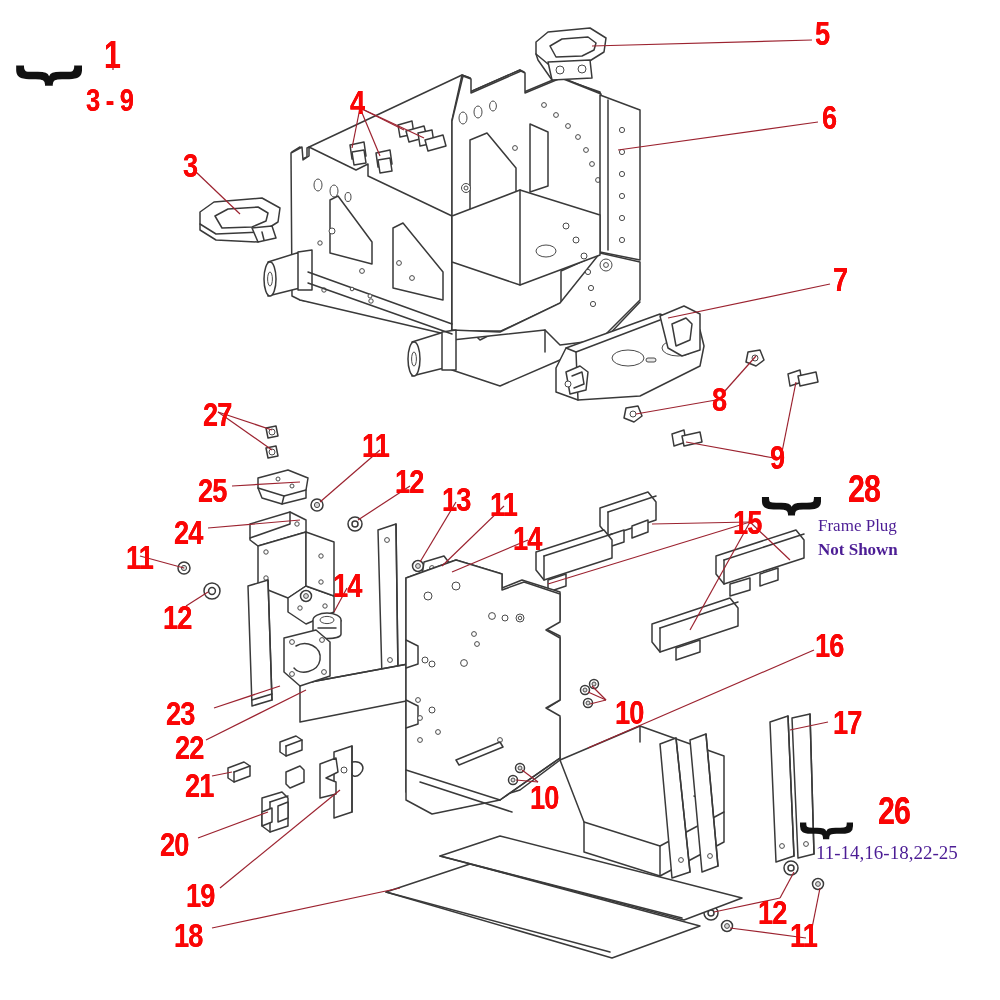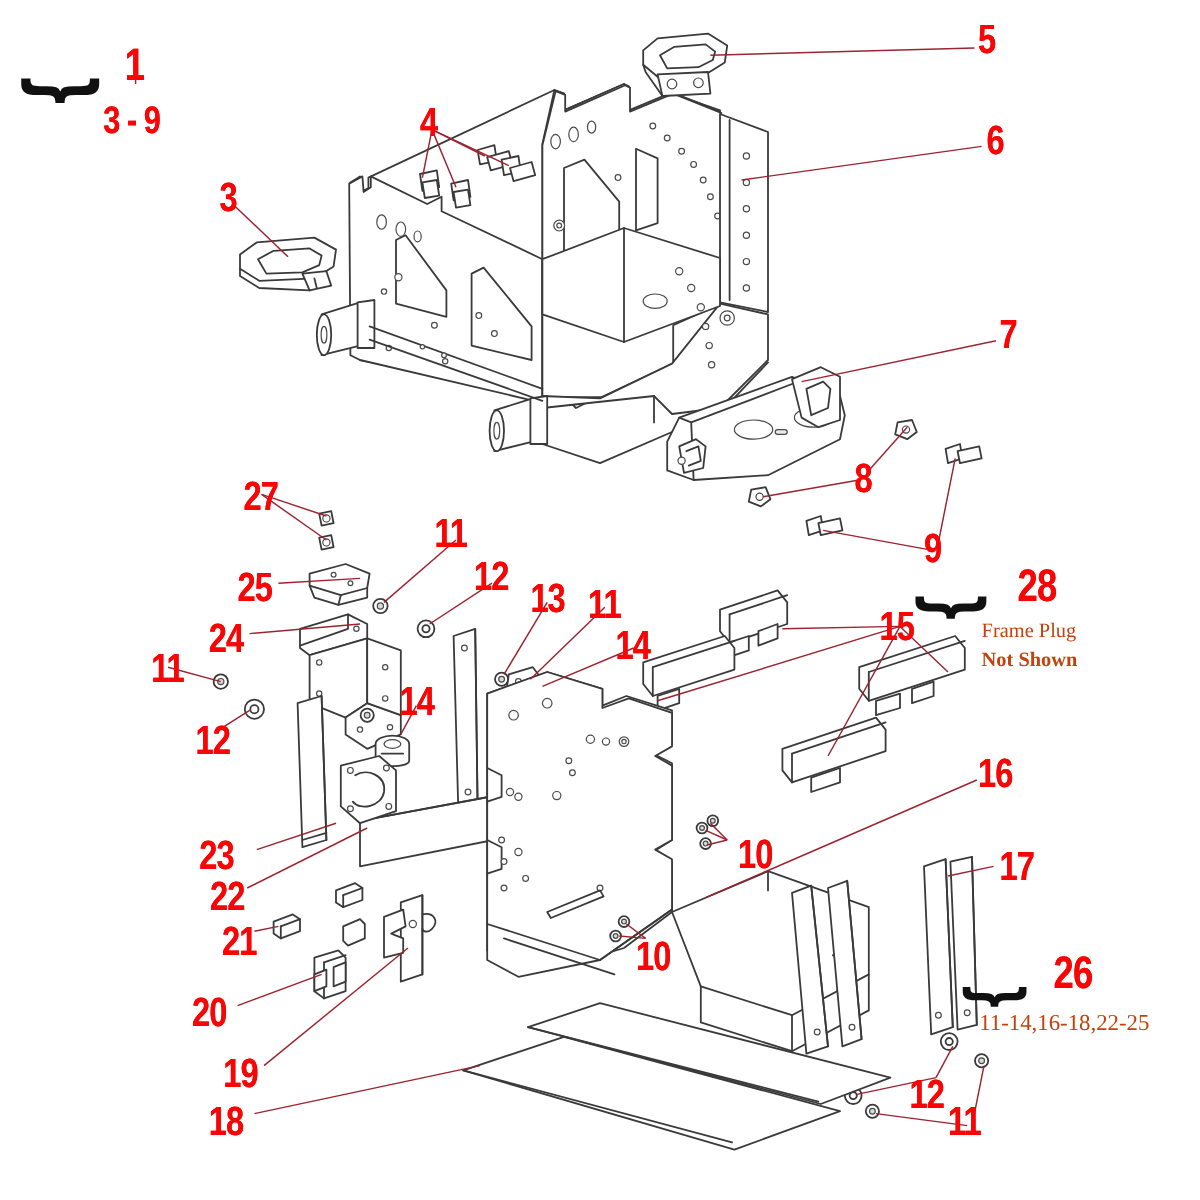--- a/index.html
+++ b/index.html
@@ -26,21 +26,21 @@
   .brace{
     position:absolute;
     color:#111;
     font-family:"DejaVu Sans",sans-serif;
     font-weight:bold;
     line-height:1;
     white-space:nowrap;
   }
   .serif-note{
     position:absolute;
-    color:#c2410c;
+    color:#4c1d95;
     font-family:"Liberation Serif",serif;
     font-size:17px;
     line-height:1.25;
     text-align:center;
     white-space:nowrap;
   }
   .serif-note.n-wide{font-size:19px;}
 </style>
 </head>
 <body>

